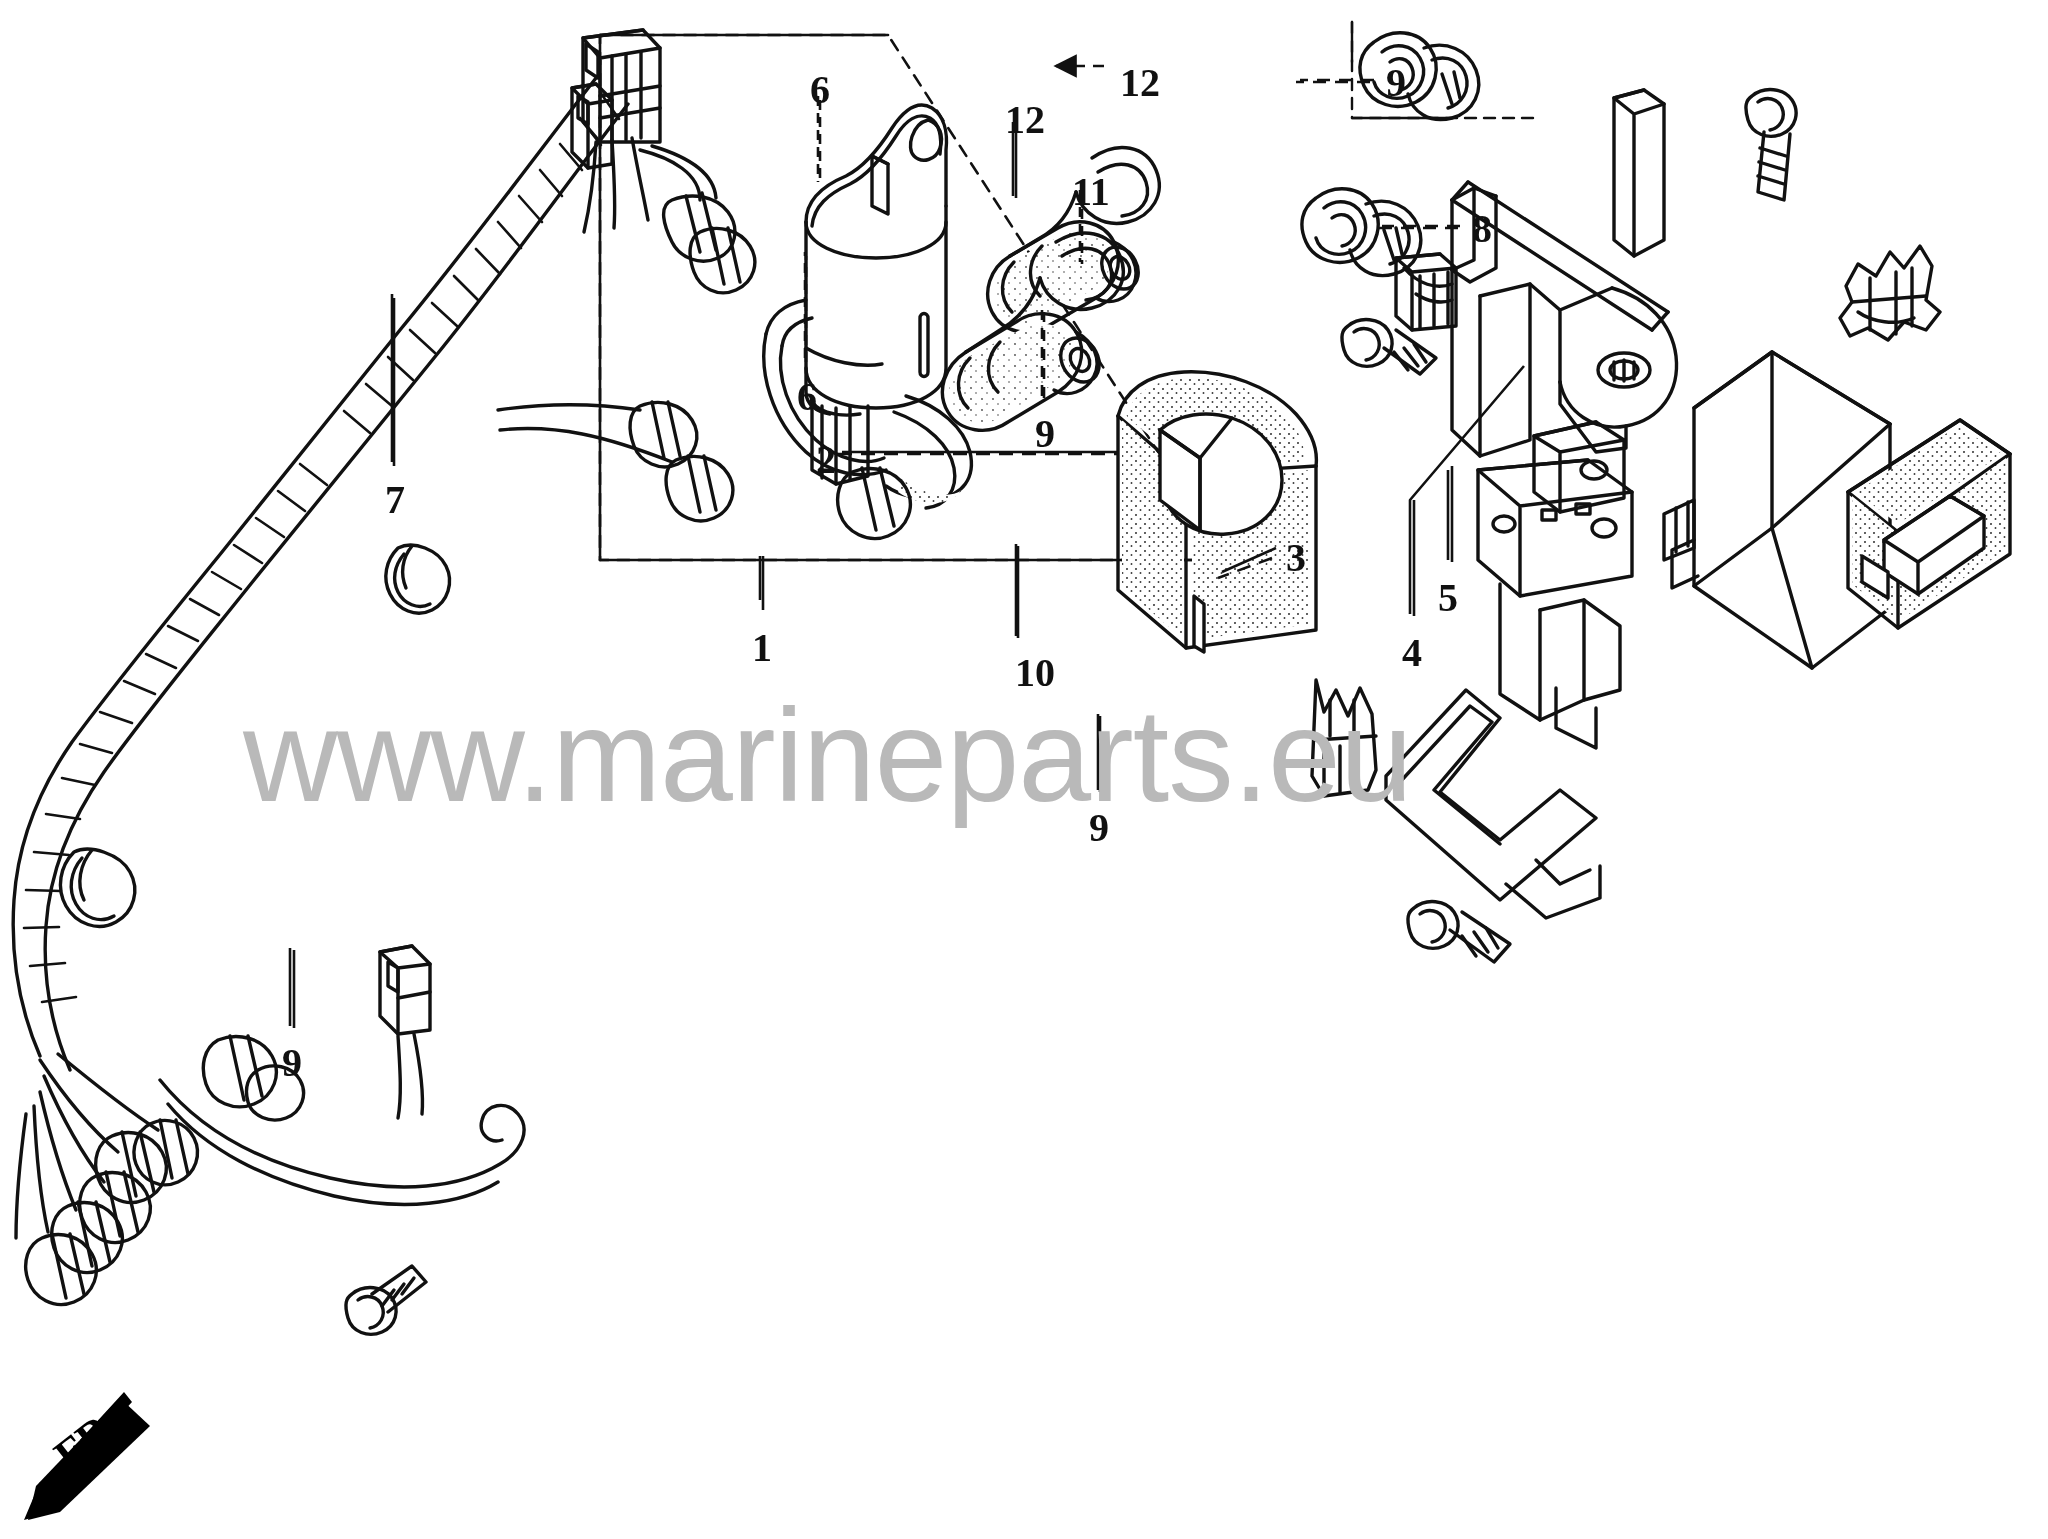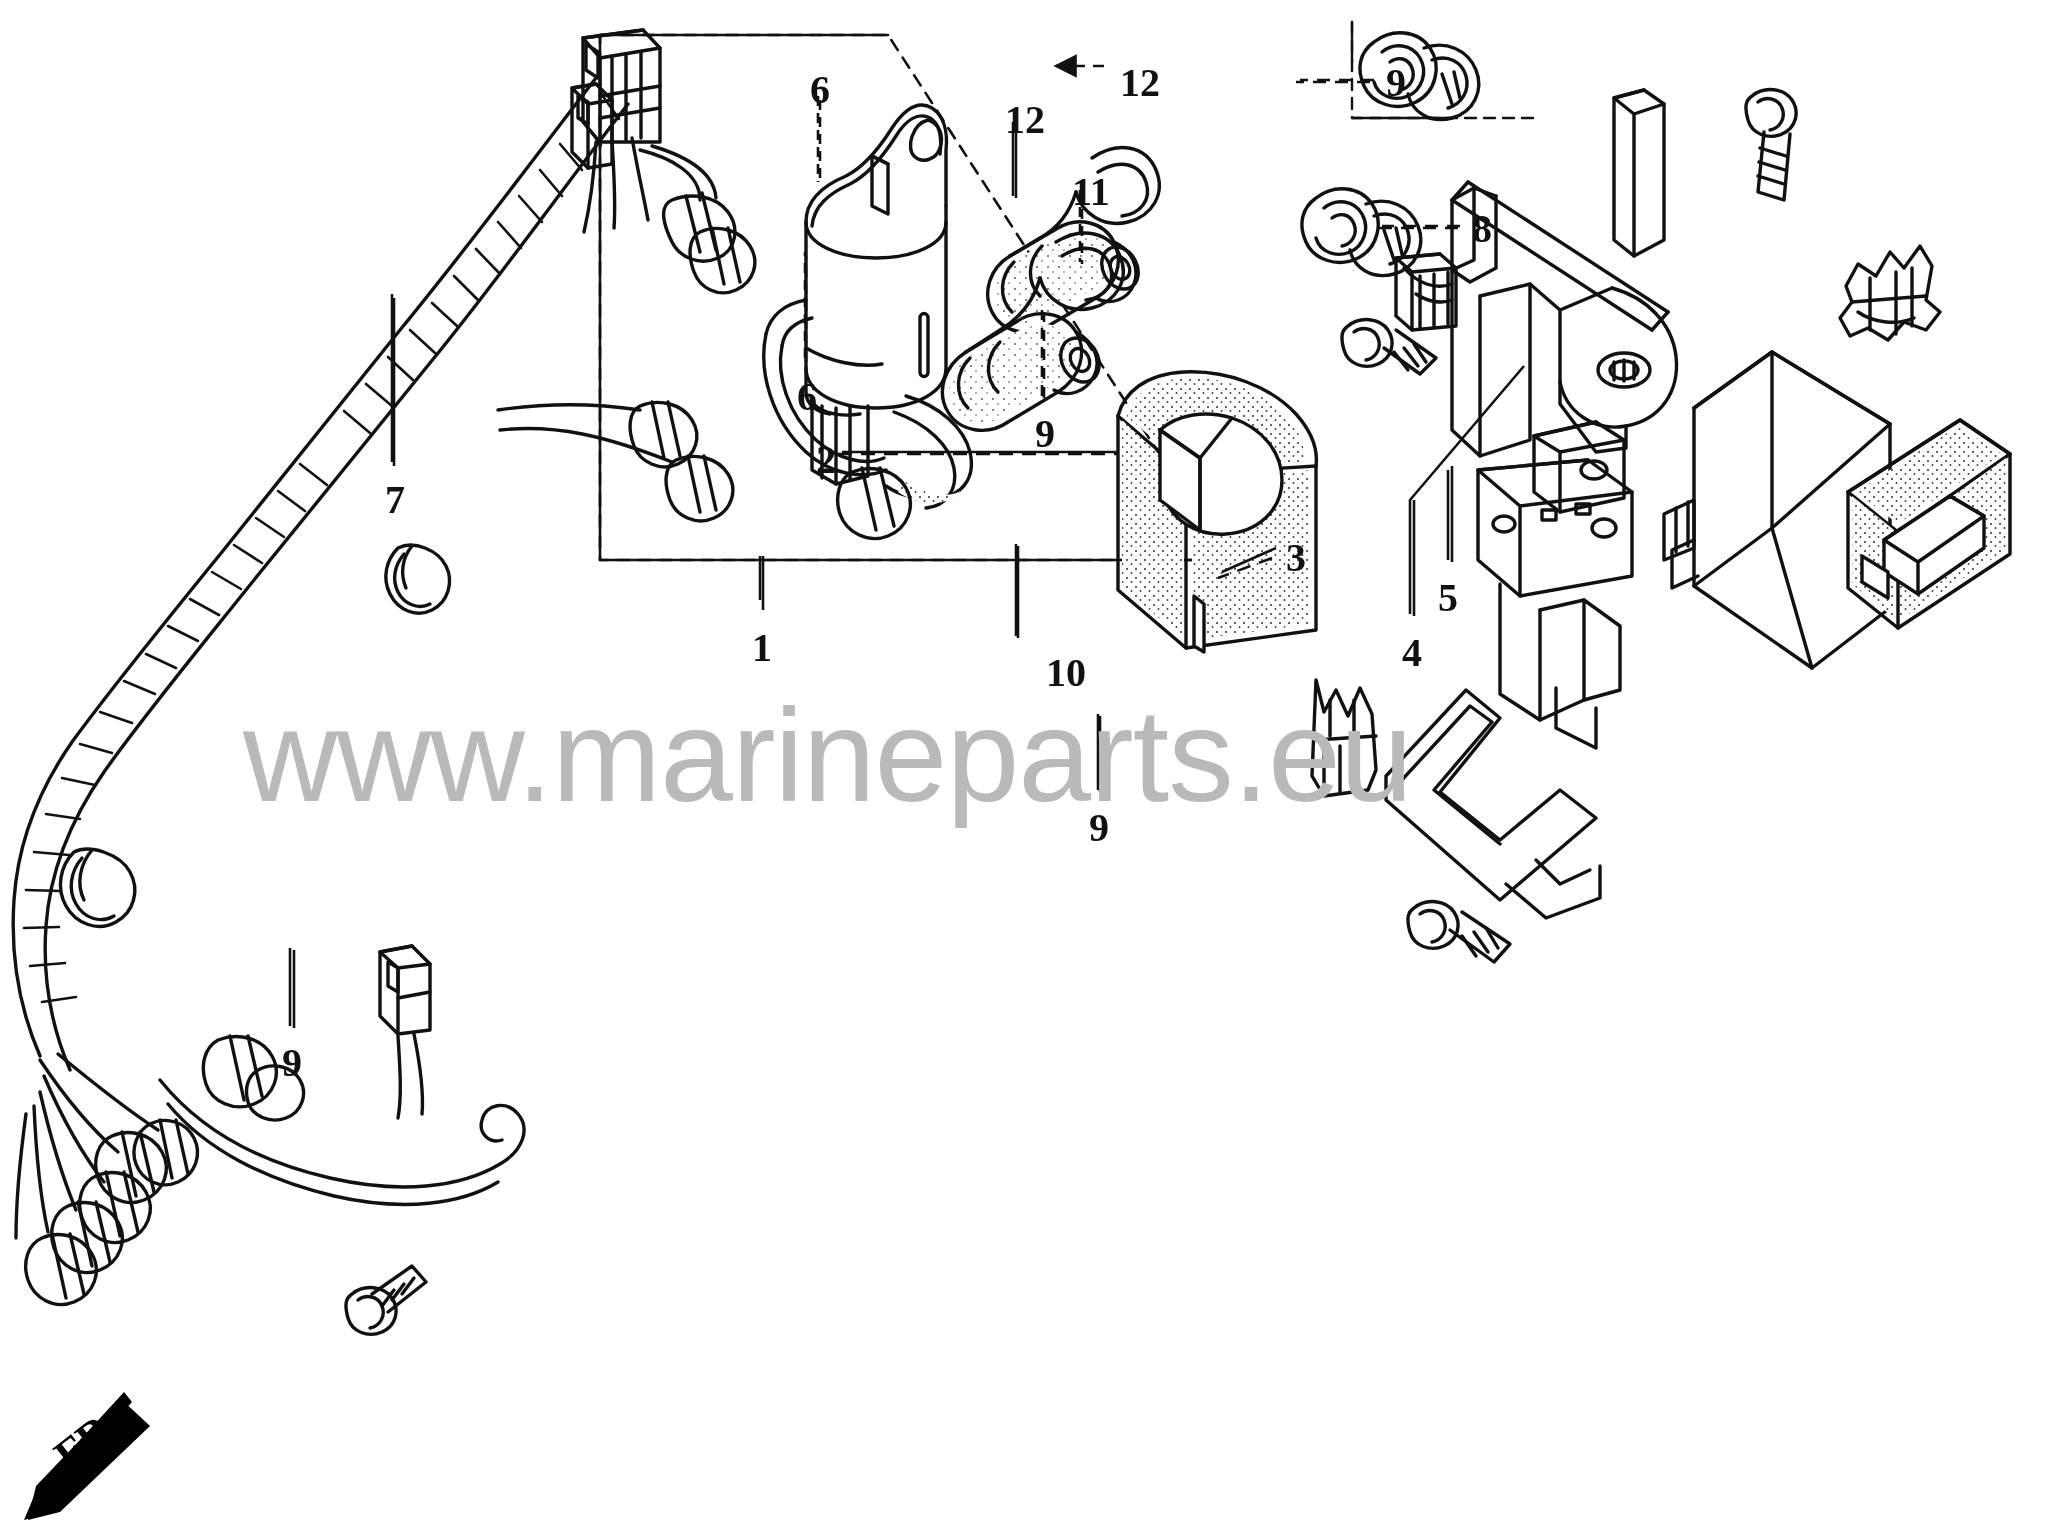--- a/index.html
+++ b/index.html
@@ -585,20 +585,20 @@
   <div class="callout" style="left:1402px;top:633px;">4</div>
   <div class="callout" style="left:1438px;top:578px;">5</div>
   <div class="callout" style="left:810px;top:70px;">6</div>
   <div class="callout" style="left:797px;top:377px;">6</div>
   <div class="callout" style="left:385px;top:480px;">7</div>
   <div class="callout" style="left:1472px;top:209px;">8</div>
   <div class="callout" style="left:1386px;top:63px;">9</div>
   <div class="callout" style="left:1035px;top:414px;">9</div>
   <div class="callout" style="left:1089px;top:808px;">9</div>
   <div class="callout" style="left:282px;top:1043px;">9</div>
-  <div class="callout" style="left:1046px;top:653px;">10</div>
+  <div class="callout" style="left:1015px;top:653px;">10</div>
   <div class="callout" style="left:1072px;top:172px;text-align:right;">11</div>
   <div class="callout" style="left:1120px;top:63px;">12</div>
   <div class="callout" style="left:1005px;top:100px;">12</div>
 
   <div class="fr-label" style="left:76px;top:1430px;">FR.</div>
 
 </div>
 
 </body></html>

